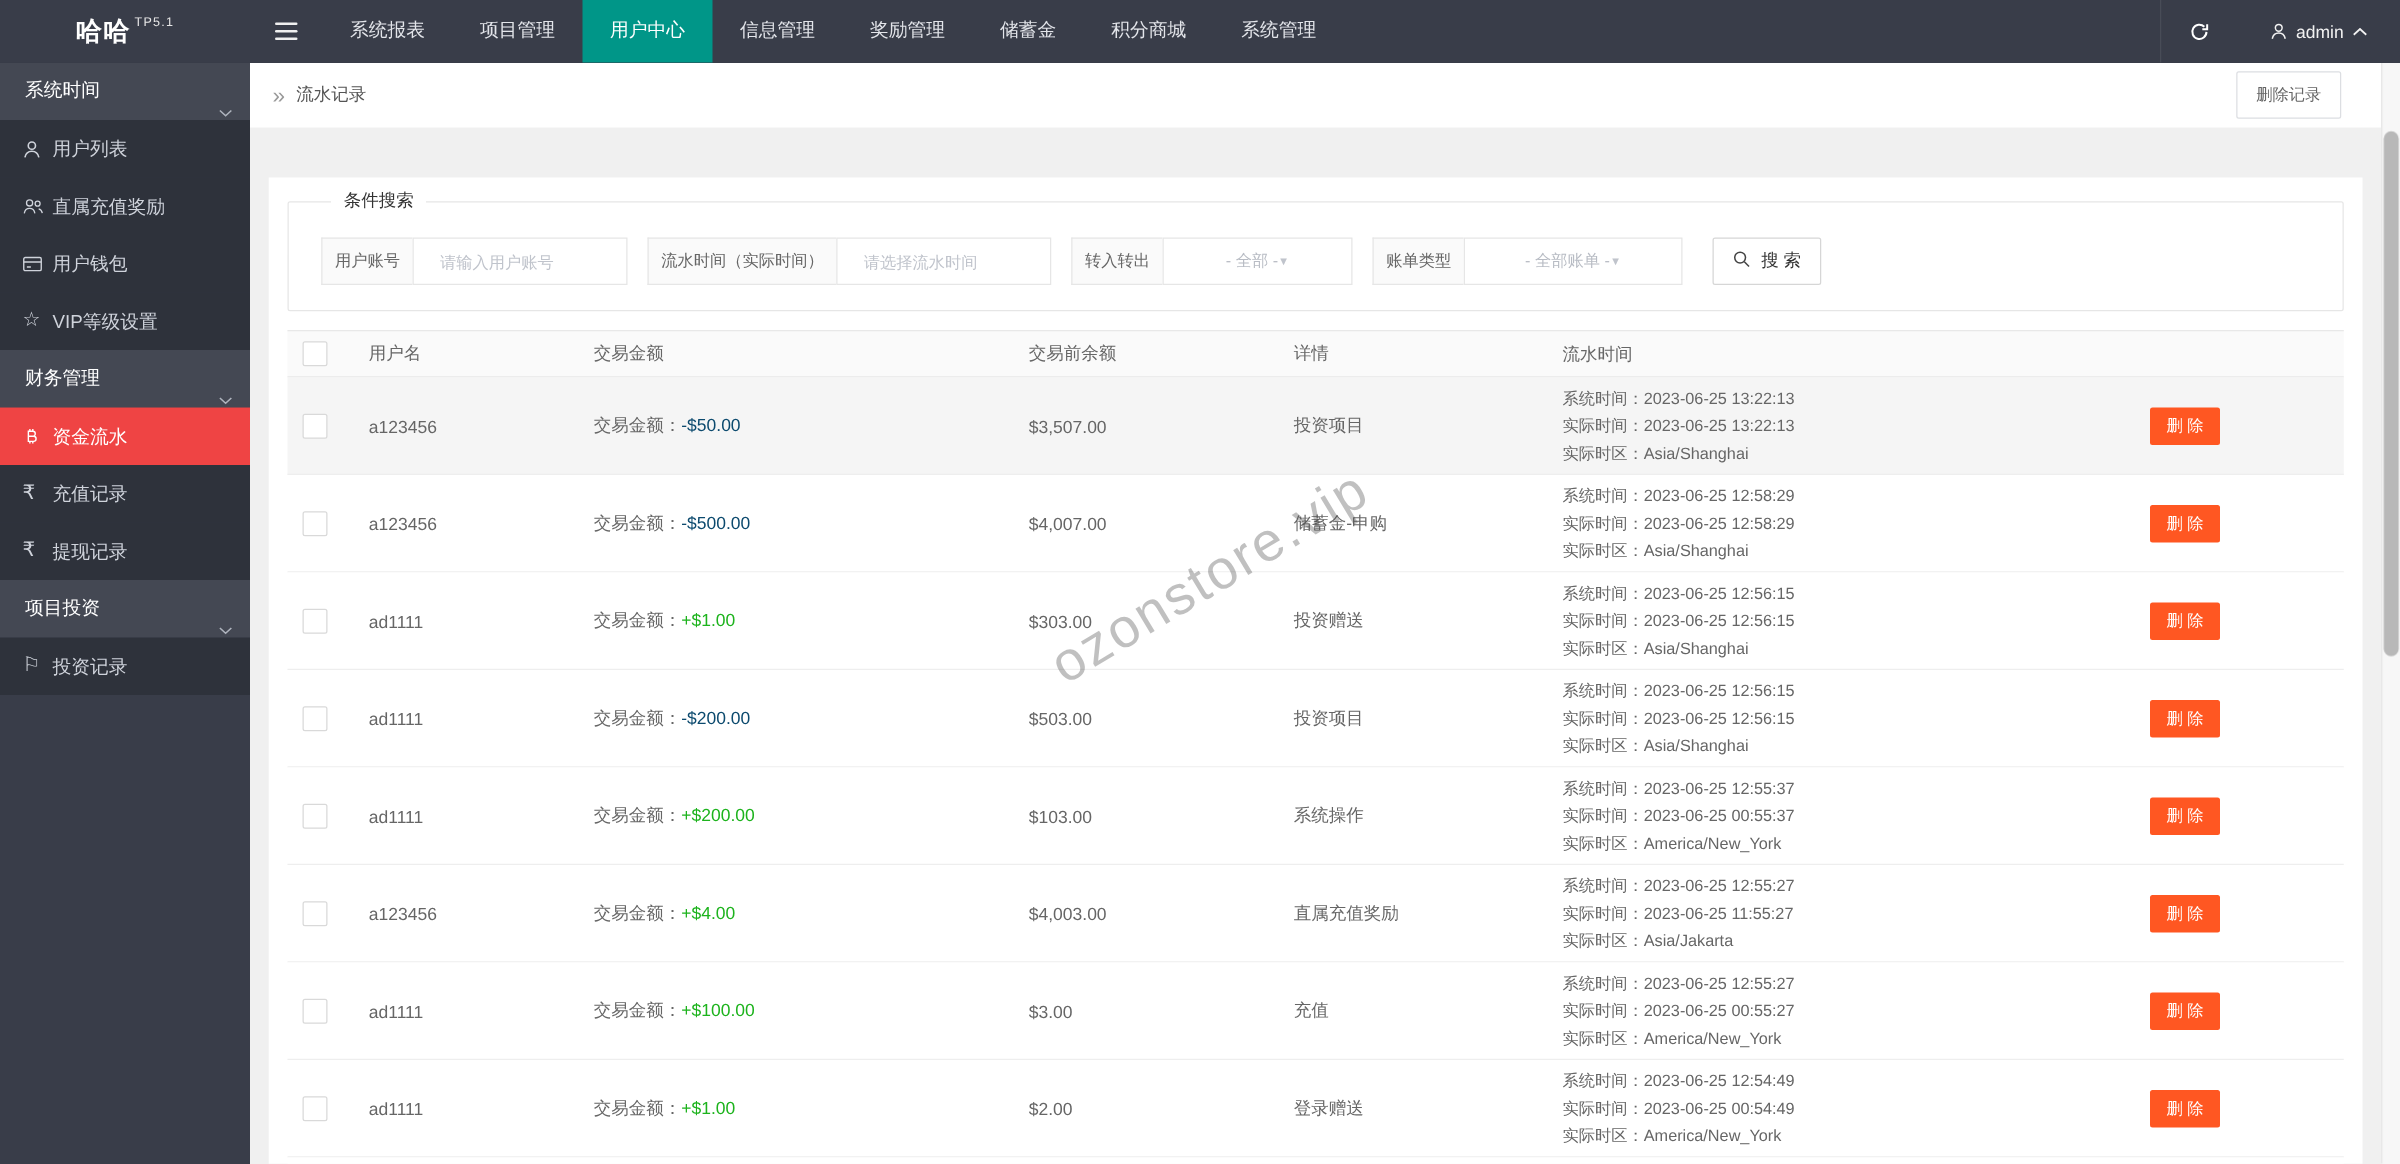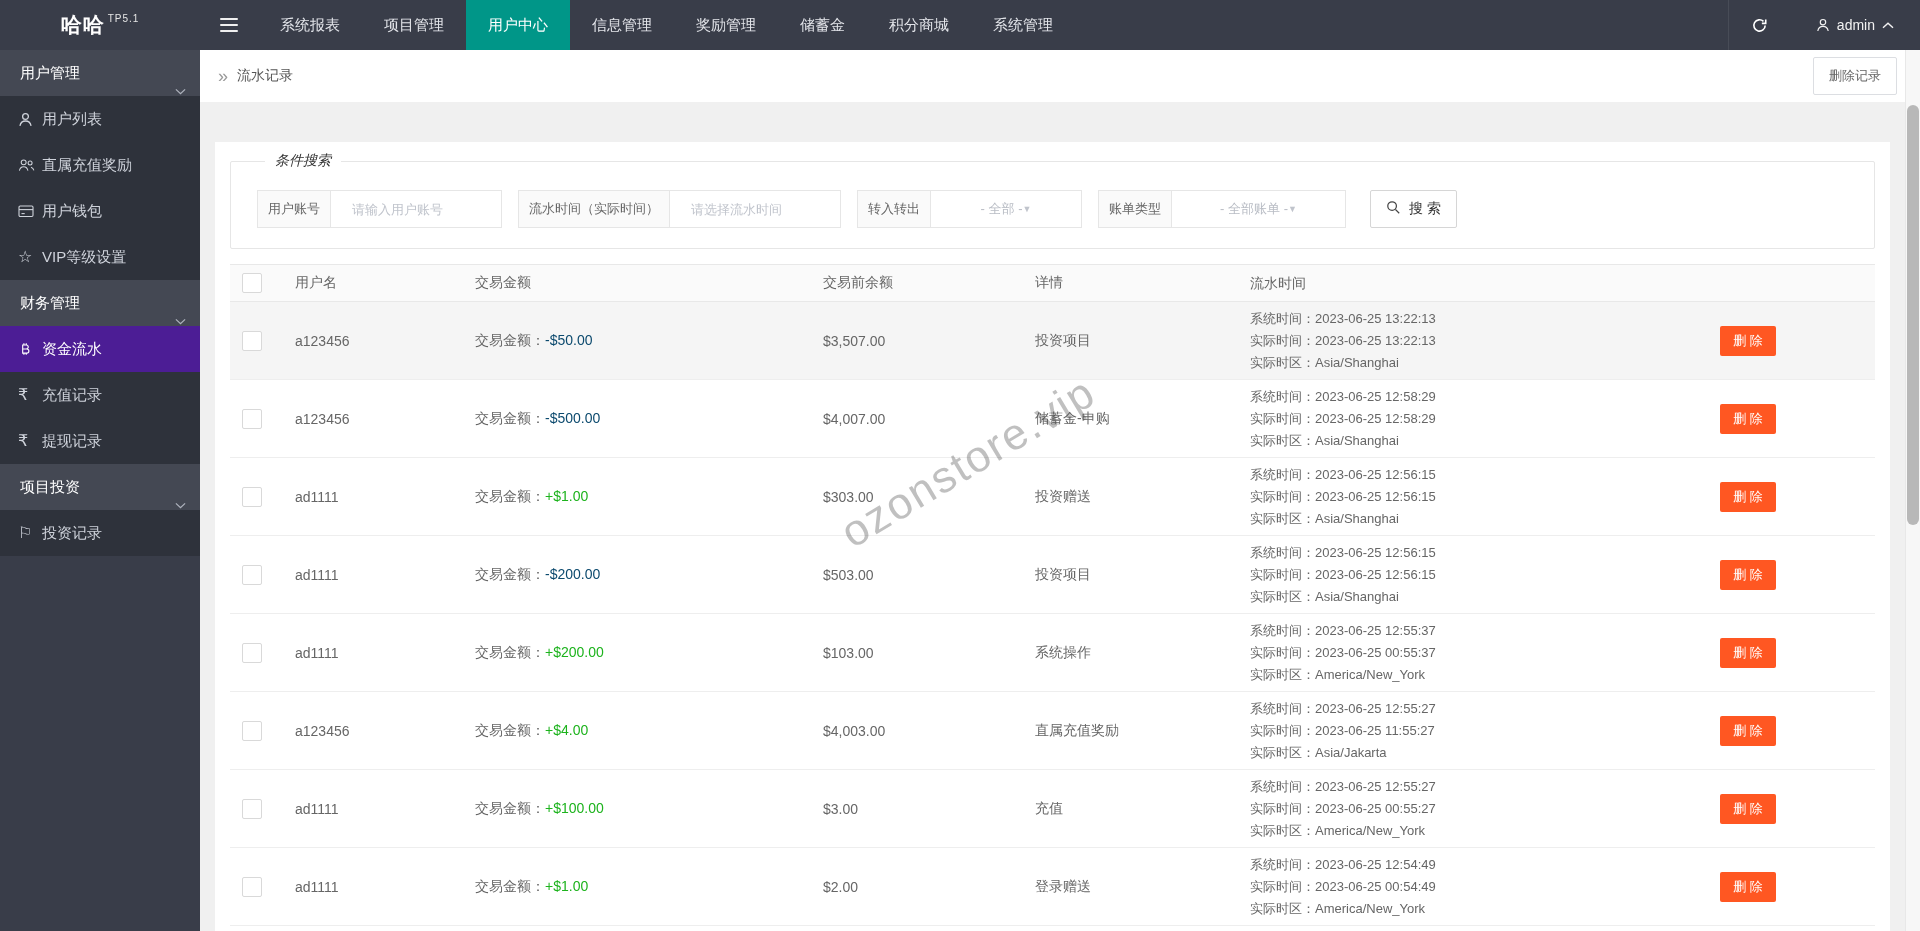--- a/index.html
+++ b/index.html
@@ -19,33 +19,33 @@
   .user-menu { display:flex; align-items:center; gap:7px; color:#f2f2f2; padding:0 26px; font-size:14px; cursor:pointer; }
   .user-menu svg { display:block; }
 
   
   .sidebar { position:fixed; top:50px; left:0; bottom:0; width:200px; background:#393d49; z-index:30; }
   .group-title { height:46px; line-height:46px; padding:0 20px; color:#fff; font-size:15px; background:rgba(255,255,255,.06); position:relative; cursor:pointer; }
   .group-title .chev { position:absolute; right:14px; top:17px; color:#aeb3bd; }
   .side-item { height:46px; display:flex; align-items:center; padding:0 18px; color:#cfd3db; font-size:15px; background:rgba(0,0,0,.18); cursor:pointer; white-space:nowrap; }
   .side-item .mi { width:24px; display:inline-flex; align-items:center; justify-content:flex-start; color:#cfd3db; }
   .side-item .mi .glyph { font-size:16px; line-height:1; }
-  .side-item.active { background:#4c1d95; color:#fff; }
+  .side-item.active { background:#ef4444; color:#fff; }
   .side-item.active .mi { color:#fff; }
 
   
   .main { position:absolute; top:50px; left:200px; right:15px; bottom:0; background:#f0f0f0; overflow:hidden; }
   .breadcrumb-bar { height:52px; background:#fff; display:flex; align-items:center; padding:0 18px; position:relative; }
   .crumb-icon { color:#9a9a9a; font-size:18px; margin-right:9px; }
   .crumb-title { color:#555; font-size:14px; }
-  .btn-delete-records { position:absolute; right:8px; top:50%; transform:translateY(-50%); background:#fff; border:1px solid #dcdee2; border-radius:2px; color:#666; font-size:13px; padding:9px 15px; cursor:pointer; }
+  .btn-delete-records { position:absolute; right:32px; top:50%; transform:translateY(-50%); background:#fff; border:1px solid #dcdee2; border-radius:2px; color:#666; font-size:13px; padding:9px 15px; cursor:pointer; }
 
   .card { margin:40px 15px 0; background:#fff; padding:10px 15px 15px; min-height:860px; }
   fieldset.search { border:1px solid #e6e6e6; border-radius:2px; padding:14px 14px 20px; }
-  fieldset.search legend { margin-left:20px; padding:0 10px; font-size:14px; color:#333;font-style:italic; }
+  fieldset.search legend { margin-left:20px; padding:0 10px; font-size:14px; color:#333; }
   .search-row { display:flex; align-items:center; margin-top:6px; padding-left:12px; }
   .igroup { display:flex; height:38px; margin-right:16px; }
   .addon { display:flex; align-items:center; padding:0 10px; background:#fafafa; border:1px solid #e6e6e6; border-right:none; color:#666; font-size:13px; white-space:nowrap; }
   .igroup input { width:172px; border:1px solid #e6e6e6; padding:0 21px; font-size:13px; color:#666; outline:none; background:#fff; }
   .igroup input::placeholder { color:#c0c4cc; }
   .selectbox { width:152px; border:1px solid #e6e6e6; display:flex; align-items:center; justify-content:center; padding:0 10px; color:#b8bcc4; font-size:13px; background:#fff; cursor:pointer; }
   .selectbox.wide { width:175px; }
   .selectbox .arr { font-size:9px; color:#c0c4cc; }
   .btn-search { margin-left:8px; height:38px; display:flex; align-items:center; gap:8px; background:#fff; border:1px solid #d6d6d6; border-radius:2px; padding:0 15px; font-size:14px; color:#333; cursor:pointer; }
 
@@ -116,21 +116,21 @@
             <path d="M1 5.8 6 1.2 11 5.8" fill="none" stroke="#f2f2f2" stroke-width="1.4"></path>
           </svg>
         </span>
     </div>
   </div>
 </div>
 
 <div class="sidebar">
   <div id="sidebar-menu">
       <div class="group-title">
-    <span>用户管理</span>
+    <span>系统时间</span>
     <span class="chev"><svg viewBox="0 0 12 7" width="11" height="7">
             <path d="M1 1.2 6 5.8 11 1.2" fill="none" stroke="currentColor" stroke-width="1.4"></path>
           </svg></span>
   </div>
       <div class="side-item">
     <span class="mi">
           <svg viewBox="0 0 14 14" width="15" height="15">
             <circle cx="7" cy="4.2" r="2.7" fill="none" stroke="currentColor" stroke-width="1.2"></circle>
             <path d="M1.8 13c.6-3 2.8-4.6 5.2-4.6s4.6 1.6 5.2 4.6" fill="none" stroke="currentColor" stroke-width="1.2"></path>
           </svg>

